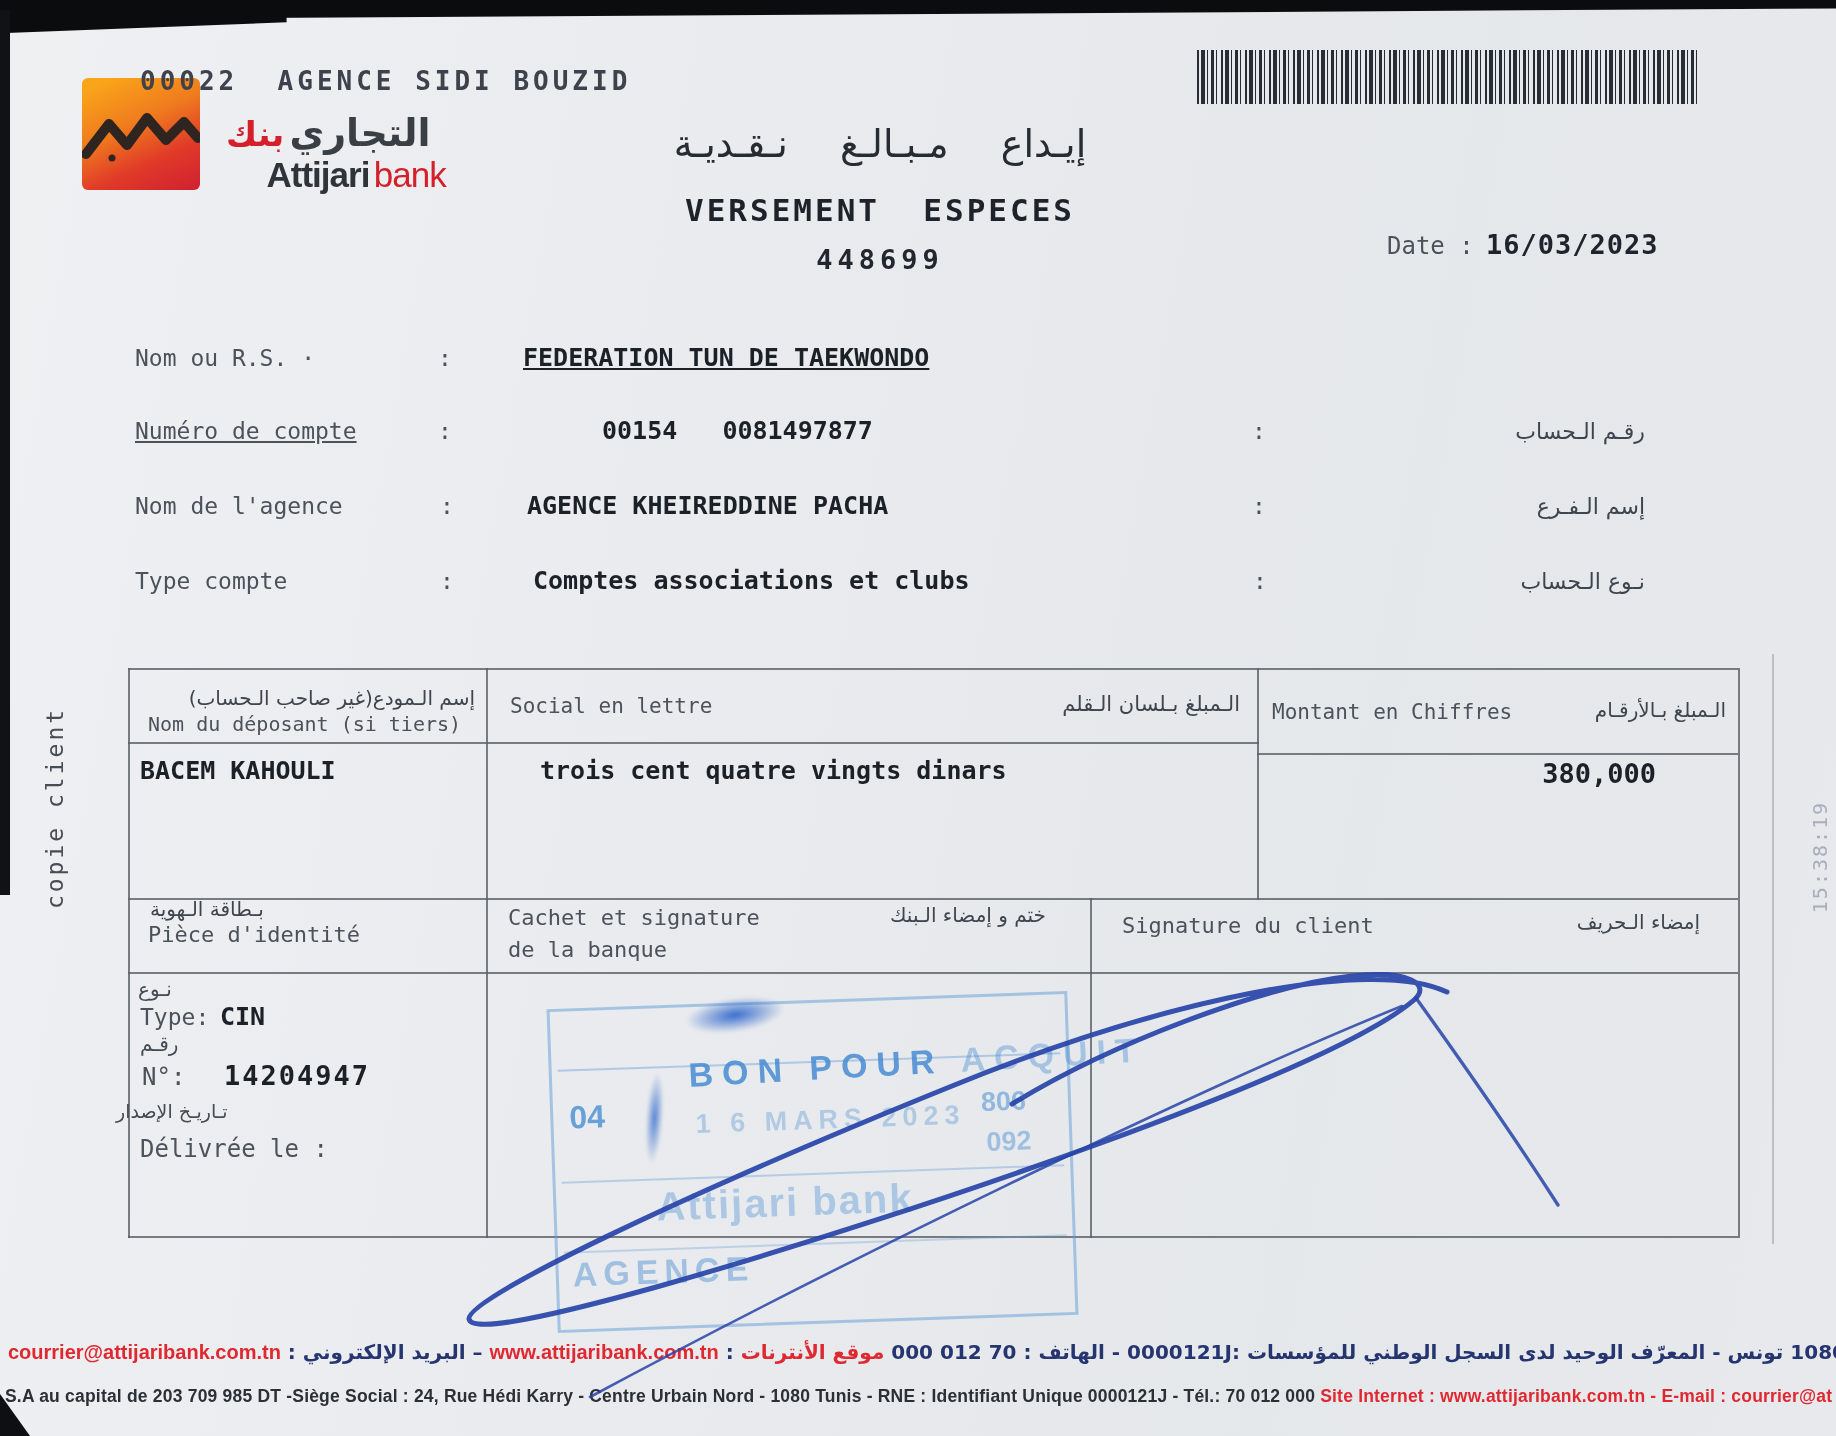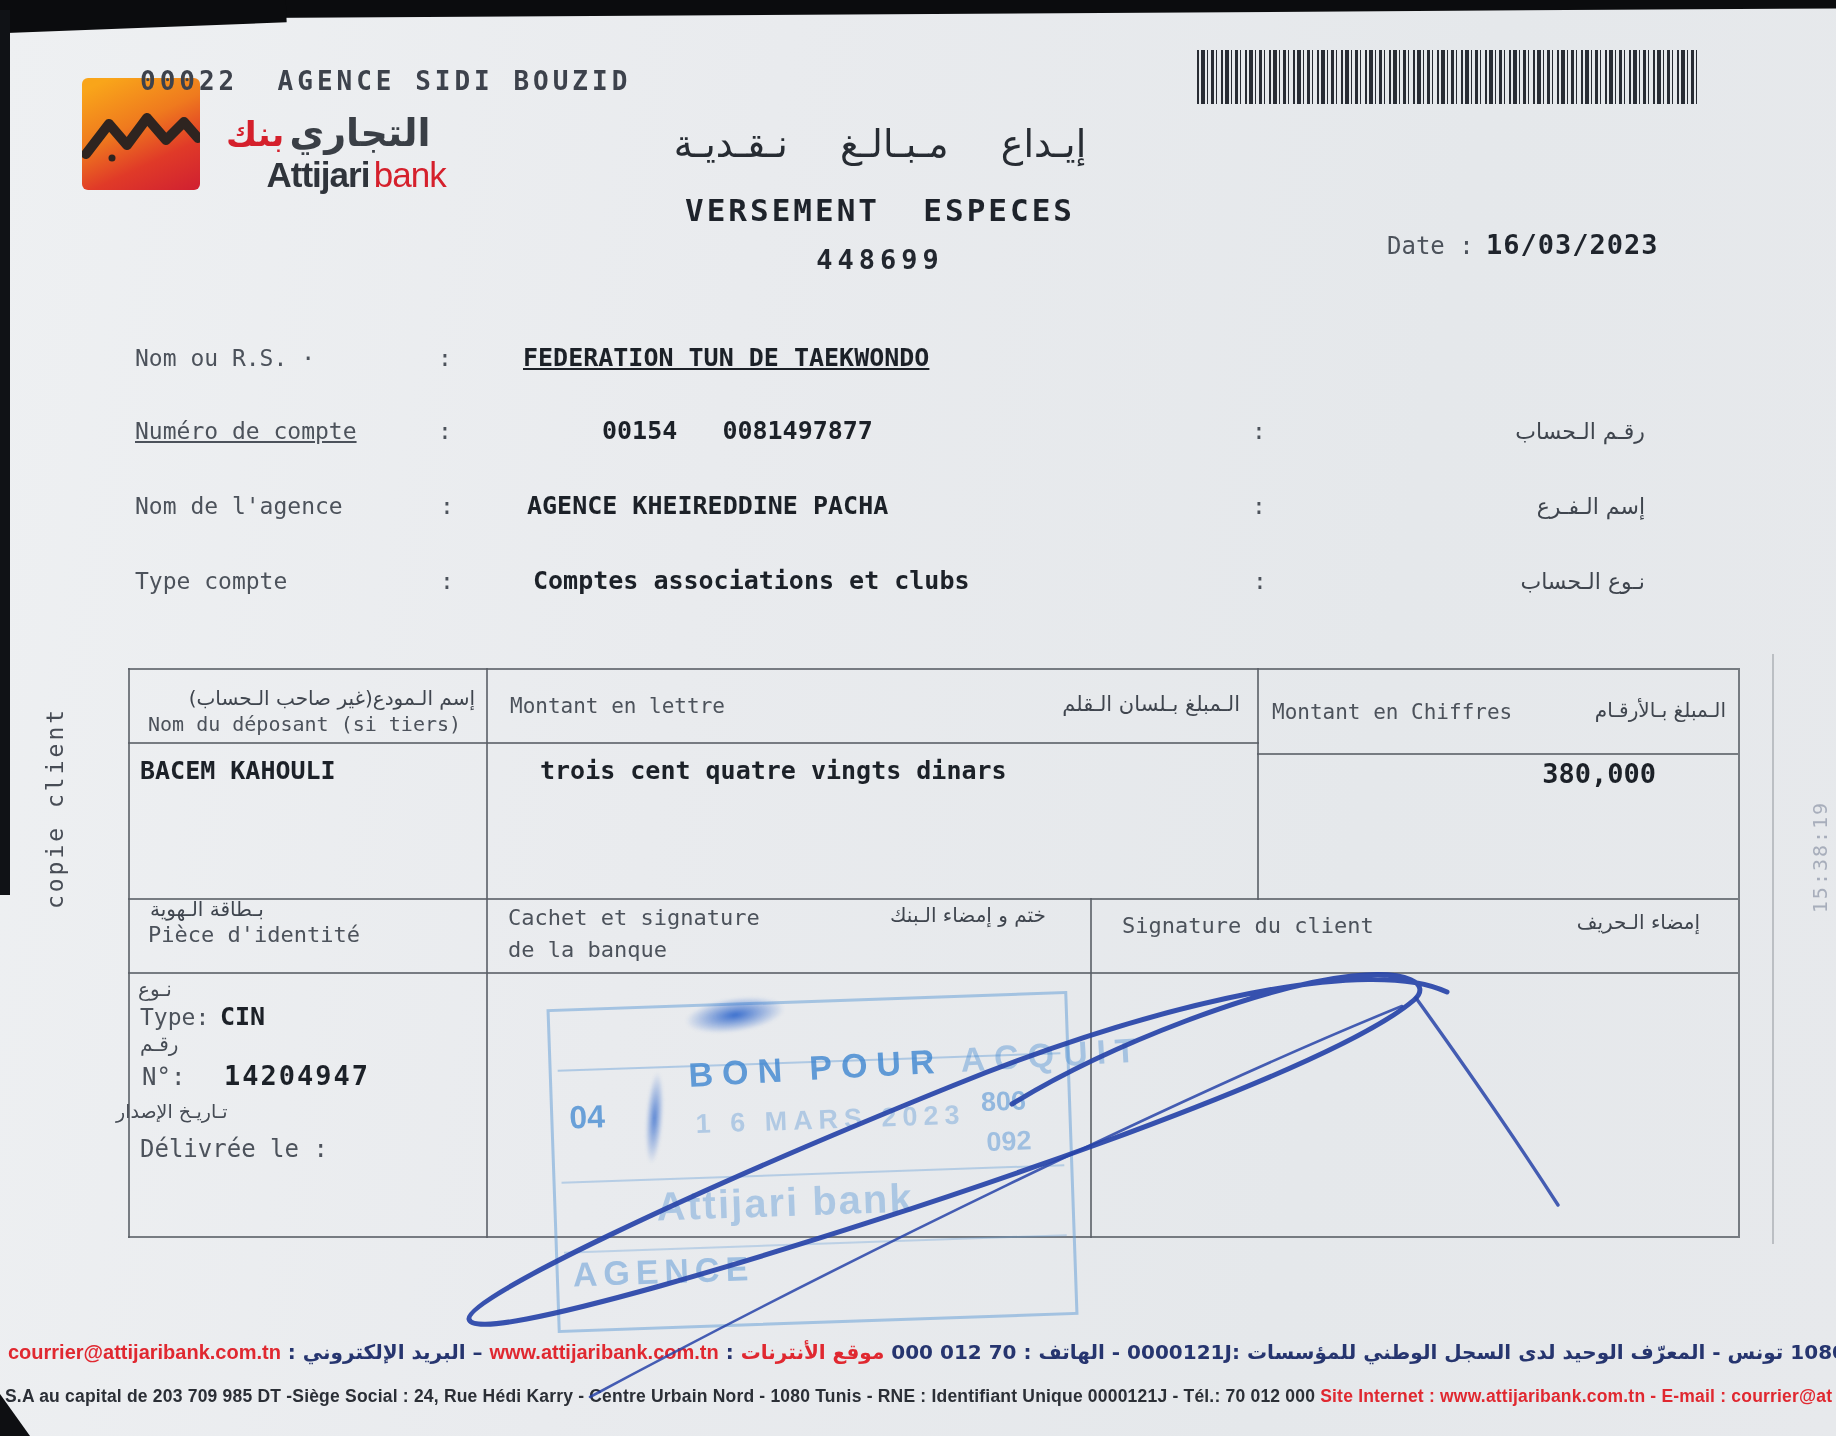--- a/index.html
+++ b/index.html
@@ -84,21 +84,21 @@
   <div class="abs line" style="left:128px;top:1236px;width:1610px;height:2px;"></div>
   <div class="abs line" style="left:128px;top:668px;width:2px;height:570px;"></div>
   <div class="abs line" style="left:1738px;top:668px;width:2px;height:570px;"></div>
   <div class="abs line" style="left:486px;top:668px;width:2px;height:570px;"></div>
   <div class="abs line" style="left:1257px;top:668px;width:2px;height:232px;"></div>
   <div class="abs line" style="left:1090px;top:898px;width:2px;height:340px;"></div>
   <div class="abs line" style="left:1772px;top:654px;width:2px;height:590px;opacity:.3;"></div>
 
   <div class="abs ar arlbl" style="left:140px;top:686px;width:335px;font-size:20px;">إسم الـمودع(غير صاحب الـحساب)</div>
   <div class="abs mono lbl" style="left:148px;top:712px;font-size:20px;">Nom du déposant (si tiers)</div>
-  <div class="abs mono lbl" style="left:510px;top:694px;font-size:21px;">Montant en lettre</div>
+  <div class="abs mono lbl" style="left:510px;top:694px;font-size:21px;">Social en lettre</div>
   <div class="abs ar arlbl" style="left:940px;top:692px;width:300px;font-size:21px;">الـمبلغ بـلسان الـقلم</div>
   <div class="abs mono lbl" style="left:1272px;top:700px;font-size:21px;">Montant en Chiffres</div>
   <div class="abs ar arlbl" style="left:1540px;top:698px;width:186px;font-size:20px;">الـمبلغ بـالأرقـام</div>
 
   <div class="abs mono val" style="left:140px;top:756px;text-align:center;">BACEM KAHOULI</div>
   <div class="abs mono val" style="left:540px;top:756px;">trois cent quatre vingts dinars</div>
   <div class="abs mono val tr" style="left:1456px;top:758px;width:200px;font-size:27px;">380,000</div>
 
   <div class="abs ar arlbl" style="left:150px;top:897px;width:170px;font-size:20px;text-align:left;">بـطاقة الـهوية</div>
   <div class="abs mono lbl" style="left:148px;top:922px;font-size:22px;">Pièce d'identité</div>

